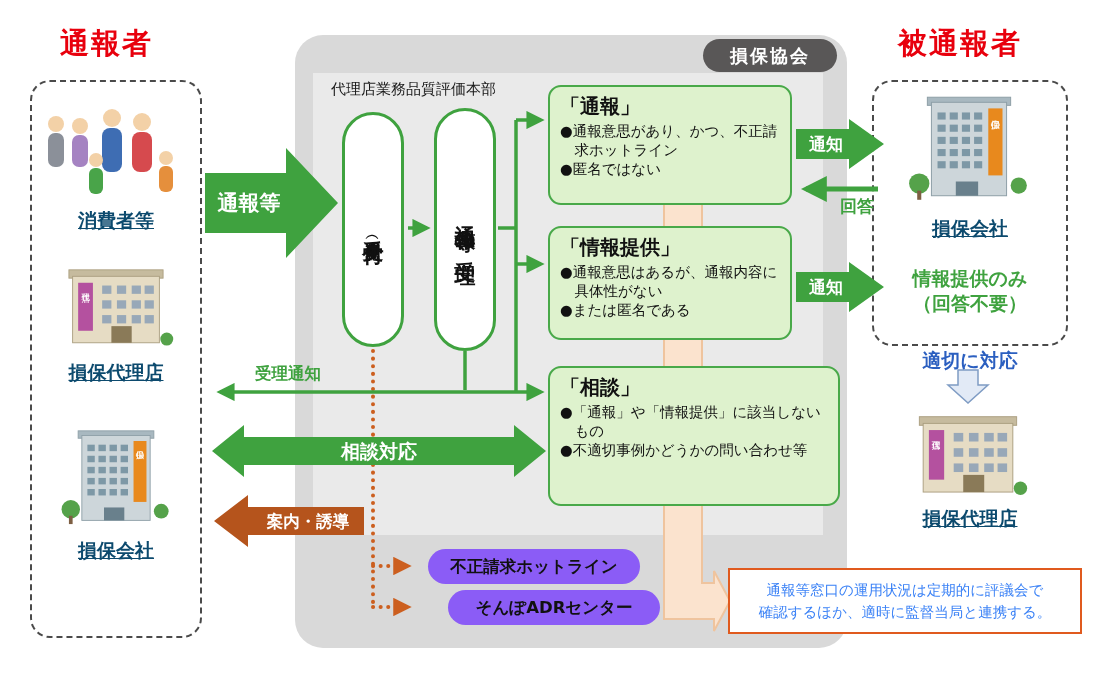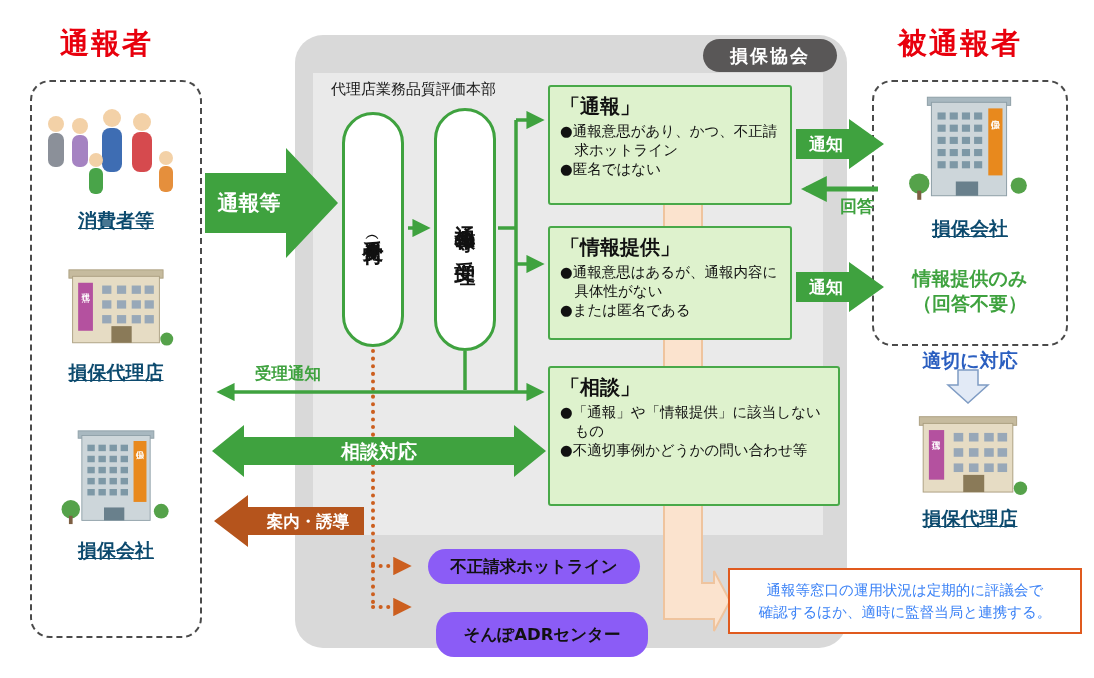--- a/index.html
+++ b/index.html
@@ -8,21 +8,21 @@
   .abs { position:absolute; }
   .z1{z-index:1}.z2{z-index:2}.z3{z-index:3}.z4{z-index:4}.z5{z-index:5}
   .panel-outer { background:#d9d9d9; border-radius:28px; }
   .panel-inner { background:#eaeaea; }
   .badge { background:#595757; color:#fff; border-radius:17px; display:flex; align-items:center; justify-content:center;
            font-size:18px; font-weight:bold; letter-spacing:2px; }
   .hq-label { font-size:15px; color:#1a1a1a; }
   .red-title { font-size:29px; font-weight:bold; color:#e8000d; letter-spacing:2px; }
   .dashed-box { border:2px dashed #4a4a4a; border-radius:20px; }
   .label { font-weight:bold; font-size:19px; color:#0c4a6e; text-align:center;text-decoration:underline; }
-  .cat-box { background:#def2cd; border:2px solid #49a949; border-radius:3px; padding:6px 10px; }
+  .cat-box { background:#def2cd; border:2px solid #49a949; border-radius:13px; padding:6px 10px; }
   .cat-title { font-size:20px; font-weight:bold; color:#111; margin-bottom:2px; }
   .cat-bullet { font-size:14.5px; line-height:1.32; color:#111; padding-left:1em; text-indent:-1em; }
   .vbox { background:#fff; border:3px solid #3fa23f; border-radius:31px; display:flex; align-items:center; justify-content:center; }
   .vtext { writing-mode:vertical-rl; text-orientation:mixed; font-size:21px; font-weight:bold; letter-spacing:3px; color:#111; }
   .v-sub { font-size:14px; letter-spacing:1px; }
   .pill { background:#8b5cf6; border-radius:18px; display:flex; align-items:center; justify-content:center;
           font-size:16.5px; font-weight:600; color:#111; }
   .note-box { background:#fff; border:2px solid #e05a1e; display:flex; flex-direction:column; justify-content:center;
               padding:6px 11px; font-size:14.5px; line-height:1.55; color:#3b82f6; text-align:center; }
   .green-text { color:#3fa23f; font-weight:bold; font-size:19px; text-align:center; line-height:1.3; }
@@ -199,21 +199,21 @@
     <rect x="50" y="62" width="10" height="9" fill="#98a8b8"></rect>
       <rect x="66" y="62" width="10" height="9" fill="#98a8b8"></rect>
       <rect x="82" y="62" width="10" height="9" fill="#98a8b8"></rect>
       <rect x="96" y="62" width="10" height="9" fill="#98a8b8"></rect>
     <rect x="60" y="74" width="22" height="18" fill="#8a7a58"></rect>
     <circle cx="120" cy="88" r="7" fill="#55a24a"></circle>
   </svg>
   <div class="abs z5 label" style="left:872px; top:506px; width:196px;">損保代理店</div>
 
   <div class="abs z3 pill" style="left:428px; top:549px; width:212px; height:35px;">不正請求ホットライン</div>
-  <div class="abs z3 pill" style="left:436px; top:590px; width:212px; height:45px;margin-top:22px;">そんぽADRセンター</div>
+  <div class="abs z3 pill" style="left:448px; top:590px; width:212px; height:35px;">そんぽADRセンター</div>
 
   <div class="abs z3 note-box" style="left:728px; top:568px; width:354px; height:66px;">
     <span>通報等窓口の運用状況は定期的に評議会で</span>
     <span>確認するほか、適時に監督当局と連携する。</span>
   </div>
 
   <svg class="abs z4" style="left:0; top:0;" width="1094" height="678" viewBox="0 0 1094 678">
     <defs>
       <marker id="mG" viewBox="0 0 10 10" refX="8" refY="5" markerWidth="5.2" markerHeight="5.2" orient="auto-start-reverse">
         <path d="M0,0 L10,5 L0,10 z" fill="#3fa23f"></path>

